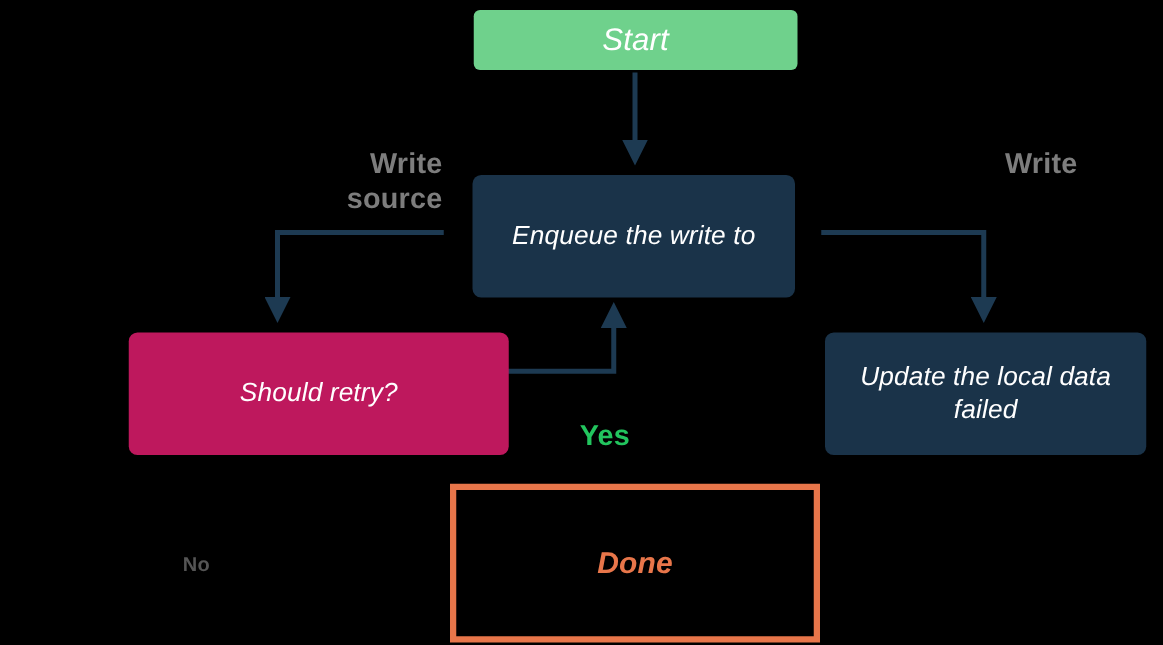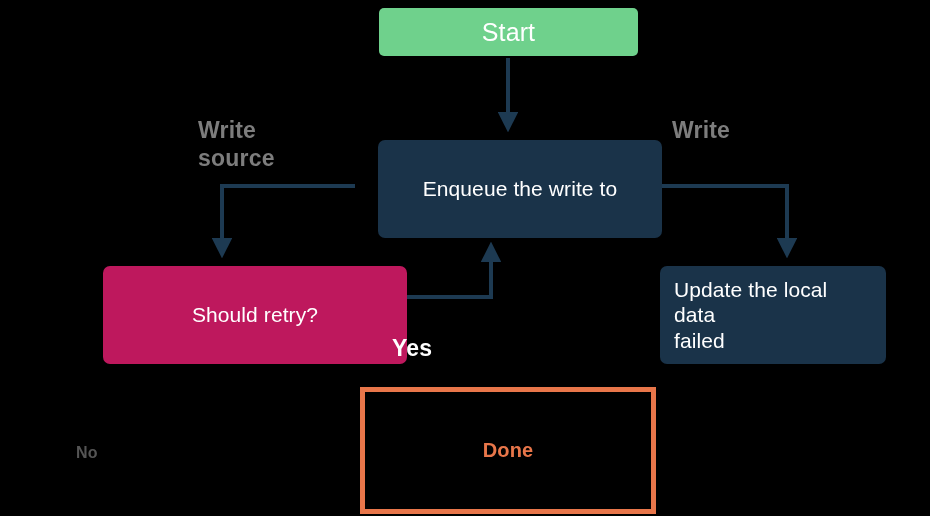--- a/index.html
+++ b/index.html
@@ -17,38 +17,40 @@
     height: 516px;
     background: #000000;
     overflow: hidden;
   }
   .node {
     position: absolute;
     box-sizing: border-box;
     display: flex;
     align-items: center;
     justify-content: center;
+    text-align: center;
     line-height: 1.22;
     letter-spacing: 0.1px;
+    font-style: italic;
   }
   .node-start {
     left: 379px;
     top: 8px;
     width: 259px;
     height: 48px;
     background: #6fd18c;
     border-radius: 5px;
     color: #ffffff;
     font-size: 25px;
     font-weight: 400;
   }
   .node-enqueue {
     left: 378px;
     top: 140px;
-    width: 284px;
+    width: 258px;
     height: 98px;
     background: #1a3349;
     border-radius: 7px;
     color: #ffffff;
     font-size: 21px;
     padding: 0 20px;
   }
   .node-retry {
     left: 103px;
     top: 266px;
@@ -56,43 +58,43 @@
     height: 98px;
     background: #be185d;
     border-radius: 7px;
     color: #ffffff;
     font-size: 21px;
     padding: 0 12px;
   }
   .node-update {
     left: 660px;
     top: 266px;
-    width: 226px;
+    width: 257px;
     height: 98px;
     background: #1a3349;
     border-radius: 7px;
     color: #ffffff;
     font-size: 21px;
     padding: 0 14px;
   }
   .node-done {
     left: 360px;
     top: 387px;
     width: 296px;
     height: 127px;
     background: transparent;
     border: 5px solid #e8764a;
     color: #e8764a;
-    font-size: 20px;
+    font-size: 24px;
     font-weight: 700;
   }
 
   .edge-label {
     position: absolute;
-    text-align: left;
+    text-align: right;
     line-height: 1.22;
     font-weight: 700;
     letter-spacing: 0.2px;
   }
   .lbl-write-failed {
     left: 198px;
     top: 116px;
     width: 156px;
     color: #7d7d7d;
     font-size: 23px;
@@ -101,21 +103,21 @@
     left: 672px;
     top: 116px;
     width: 190px;
     color: #7d7d7d;
     font-size: 23px;
   }
   .lbl-yes {
     left: 392px;
     top: 334px;
     width: 112px;
-    color: #ffffff;
+    color: #22c55e;
     font-size: 23px;
   }
   .lbl-no {
     left: 76px;
     top: 443px;
     width: 92px;
     color: #555555;
     font-size: 16px;
   }
 

